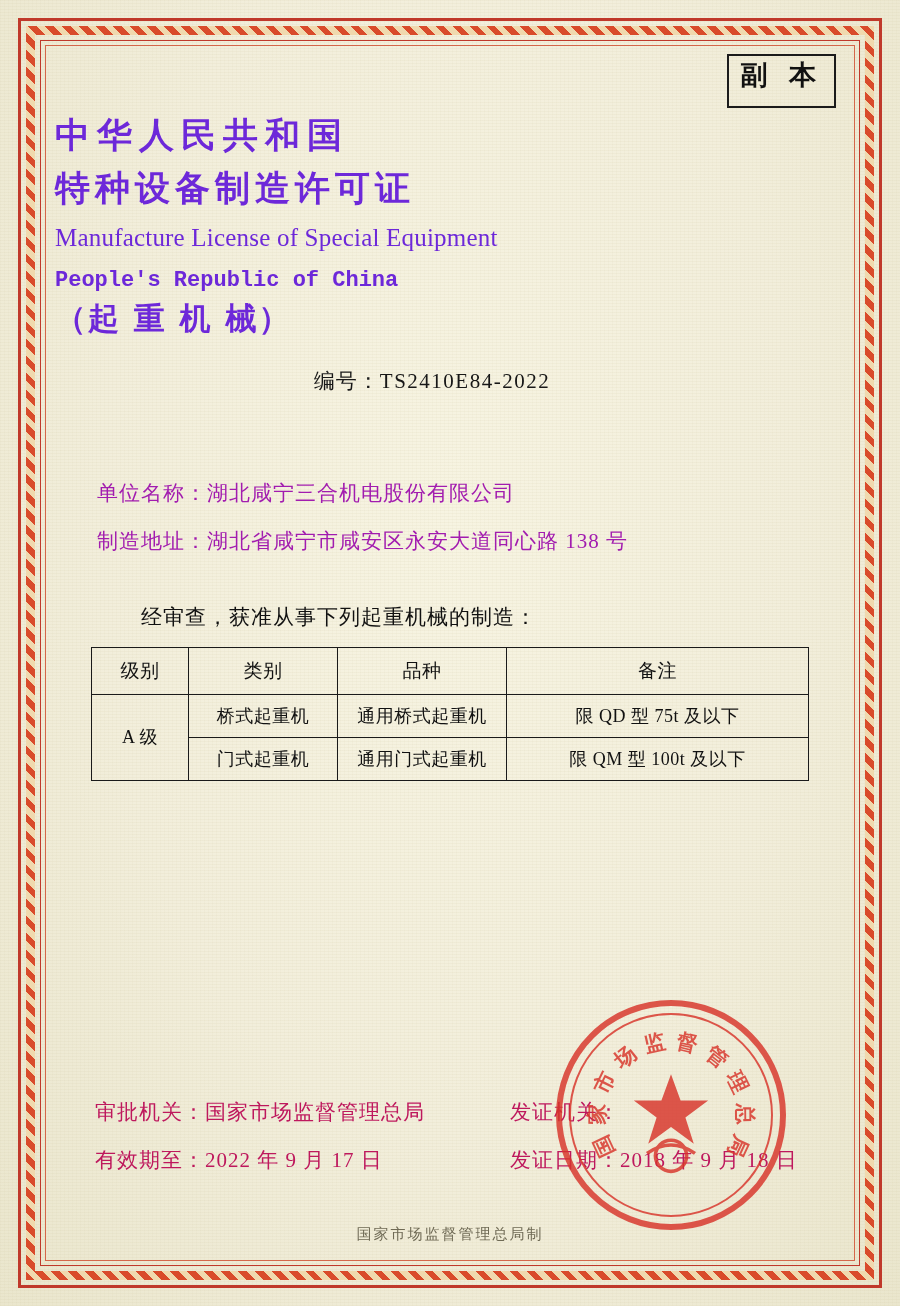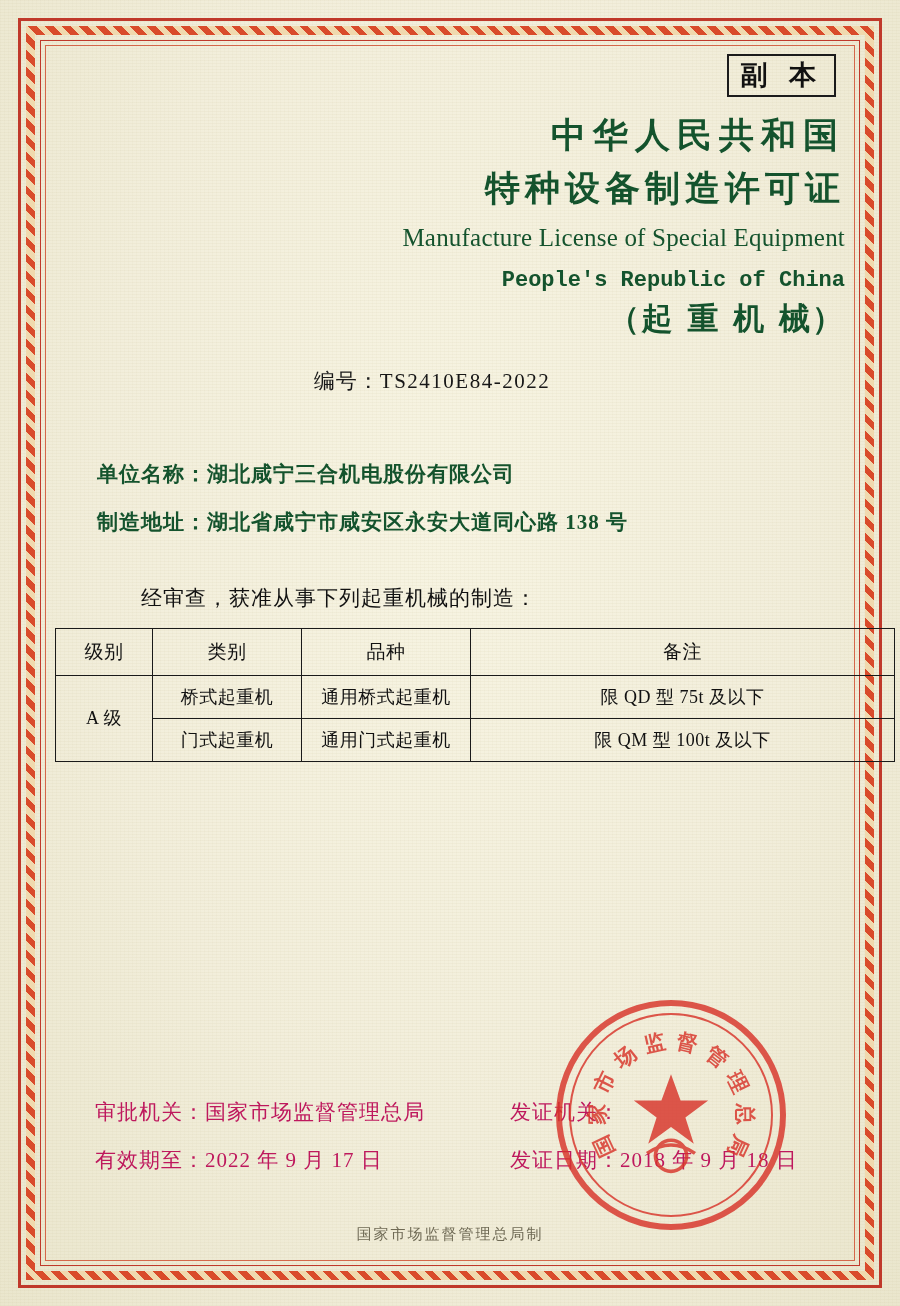--- a/index.html
+++ b/index.html
@@ -69,33 +69,33 @@
     right: 55px;
     bottom: 50px;
   }
 
   
   .copy-badge {
     position: absolute;
     right: 9px;
     top: 4px;
     border: 2px solid #1b1b1b;
-    padding: 4px 12px 5px 12px;
+    padding: 4px 12px 16px 12px;
     font-size: 27px;
     letter-spacing: 6px;
     font-weight: bold;
     color: #111;
     font-family: "DejaVu Sans", "Liberation Sans", sans-serif;
     line-height: 1.1;
   }
 
   .titles {
-    text-align: right;
+    text-align: left;
     margin-top: 62px;
-    color: #14532d;
+    color: #6d28d9;
   }
   .title-cn1 {
     font-size: 35px;
     font-weight: bold;
     letter-spacing: 7px;
     font-family: "DejaVu Sans", "Liberation Sans", sans-serif;
     line-height: 1.35;
   }
   .title-cn2 {
     font-size: 35px;
@@ -133,24 +133,23 @@
     font-size: 21px;
     color: #171717;
     letter-spacing: 1px;
   }
   .serial .num {
     font-family: "Liberation Serif", serif;
     letter-spacing: 1.5px;
   }
 
   .fields {
-    margin-top: 64px;
+    margin-top: 83px;
     padding-left: 42px;
-    color: #14532d;
-    font-weight: bold;
+    color: #a21caf;
   }
   .field-row {
     font-size: 21px;
     line-height: 1.45;
     margin-bottom: 18px;
     letter-spacing: 1px;
   }
   .field-label { }
   .field-value { }
 
@@ -158,21 +157,21 @@
     margin-top: 46px;
     padding-left: 86px;
     font-size: 21px;
     color: #111;
     letter-spacing: 1px;
   }
 
   table.scope {
     margin: 16px auto 0 auto;
     border-collapse: collapse;
-    width: 840px;
+    width: 718px;
     color: #111;
   }
   table.scope th, table.scope td {
     border: 1.5px solid #1a1a1a;
     text-align: center;
     font-size: 18px;
     padding: 9px 4px;
     letter-spacing: 0.5px;
   }
   table.scope th {

